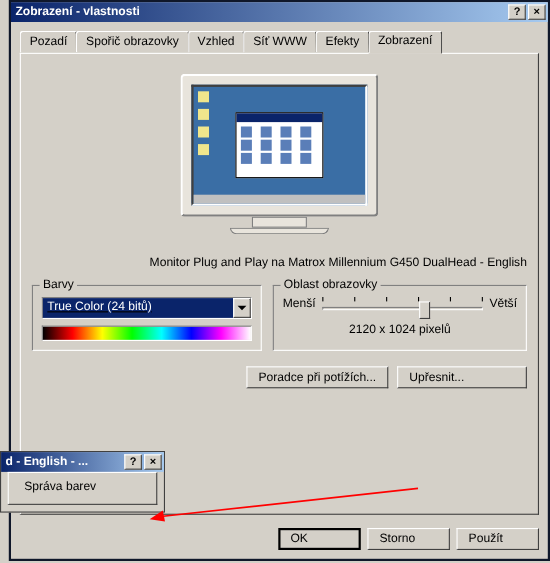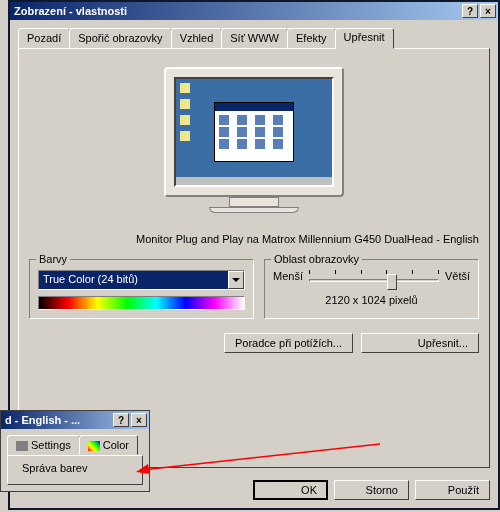--- a/index.html
+++ b/index.html
@@ -28,39 +28,39 @@
 .desk-icon { width: 10px; height: 10px; background: #f0e68c; }
 .monitor-stand { width: 50px; height: 10px; background: #e8e4dc; margin: 0 auto; border: 1px solid #808080; }
 .monitor-base { width: 90px; height: 6px; background: #e8e4dc; margin: 0 auto; border: 1px solid #808080; border-radius: 0 0 6px 6px; }
 
 .monitor-label { margin-bottom: 2px; }
 .monitor-value { margin-bottom: 14px; text-align: right; }
 
 .row2 { display: flex; gap: 10px; }
 .groupbox { border: 1px solid; border-color: #808080 #fff #fff #808080; padding: 10px 8px 8px 8px; position: relative; }
 .groupbox-title { position: absolute; top: -7px; left: 6px; background: #d4d0c8; padding: 0 3px; }
-.grp-colors { width: 225px; }
+.grp-colors { width: 209px; text-decoration: underline; }
 .grp-area { flex: 1; }
 
 .combo { display: flex; height: 20px; border: 1px solid; border-color: #808080 #fff #fff #808080; background: #fff; }
 .combo-inner { flex: 1; background: #0a246a; color: #fff; padding: 2px 4px; }
 .combo-btn { width: 16px; background: #d4d0c8; border: 1px solid; border-color: #fff #404040 #404040 #fff; display: flex; align-items: center; justify-content: center; cursor: pointer; }
 .combo-btn::after { content: ""; border: 4px solid transparent; border-top-color: #000; margin-top: 3px; }
 
 .color-strip { height: 14px; margin-top: 6px; border: 1px solid; border-color: #808080 #fff #fff #808080; background: linear-gradient(to right, #000, #f00, #ff0, #0f0, #0ff, #00f, #f0f, #fff); }
 
 .slider-row { display: flex; gap: 6px; }
 .slider-track { flex: 1; height: 20px; position: relative; }
 .track-line { position: absolute; top: 9px; left: 0; right: 0; height: 3px; border: 1px solid; border-color: #808080 #fff #fff #808080; }
 .ticks { position: absolute; top: 0; left: 0; right: 0; display: flex; justify-content: space-between; }
 .tick { width: 1px; height: 4px; background: #000; }
 .thumb { position: absolute; top: 4px; left: 60%; width: 10px; height: 16px; background: #d4d0c8; border: 1px solid; border-color: #fff #404040 #404040 #fff; cursor: pointer; }
 .res-text { text-align: center; margin-top: 4px; }
 
-.btn { background: #d4d0c8; border: 1px solid; border-color: #fff #404040 #404040 #fff; padding: 3px 10px; cursor: pointer; min-width: 75px; text-align: right; }
+.btn { background: #d4d0c8; border: 1px solid; border-color: #fff #404040 #404040 #fff; padding: 3px 10px; cursor: pointer; min-width: 75px; text-align: left; }
 .btn-row { display: flex; gap: 8px; justify-content: flex-end; margin-top: 14px; }
 .btn-row .btn { min-width: 118px; }
 
 .dlg-buttons { display: flex; gap: 6px; justify-content: flex-end; padding: 4px 8px 8px 8px; }
 .dlg-buttons .btn { min-width: 75px; }
 .btn.default { border: 2px solid #000; padding: 2px 9px; }
 
 .second-window { position: absolute; left: 0; top: 410px; width: 150px; background: #d4d0c8; border: 1px solid #404040; z-index: 10; }
 .second-tabs { display: flex; margin: 6px 6px 0 6px; }
 .second-panel { margin: 0 6px 6px 6px; border: 1px solid; border-color: #fff #404040 #404040 #fff; height: 30px; padding: 6px 14px; }
@@ -79,21 +79,21 @@
     <div class="titlebar-btn">?</div>
     <div class="titlebar-btn">×</div>
   </div>
 
   <div class="tabs">
     <div class="tab">Pozadí</div>
     <div class="tab">Spořič obrazovky</div>
     <div class="tab">Vzhled</div>
     <div class="tab">Síť WWW</div>
     <div class="tab">Efekty</div>
-    <div class="tab active">Upřesnit</div>
+    <div class="tab active">Zobrazení</div>
   </div>
 
   <div class="tab-panel">
 
     <div class="monitor-preview">
       <div class="monitor-outer">
         <div class="monitor-frame">
           <div class="monitor-screen">
             <div class="desk-icons">
               <div class="desk-icon"></div>
@@ -173,24 +173,20 @@
     <div class="btn">Použít</div>
   </div>
 </div>
 
 <div class="second-window">
   <div class="titlebar">
     <span class="titlebar-text">d - English - ...</span>
     <div class="titlebar-btn">?</div>
     <div class="titlebar-btn">×</div>
   </div>
-  <div class="second-tabs">
-    <div class="tab"><span class="tab-icon settings"></span><span>Settings</span></div>
-    <div class="tab"><span class="tab-icon color"></span><span>Color</span></div>
-  </div>
   <div class="second-panel">
     <span>Správa barev</span>
   </div>
 </div>
 
 <svg class="arrow" style="left:130px; top:440px;" width="260" height="40">
   <line x1="250" y1="4" x2="12" y2="30" stroke="#ff0000" stroke-width="1.5"></line>
   <polygon points="6,32 18,24 20,34" fill="#ff0000"></polygon>
 </svg>
 

